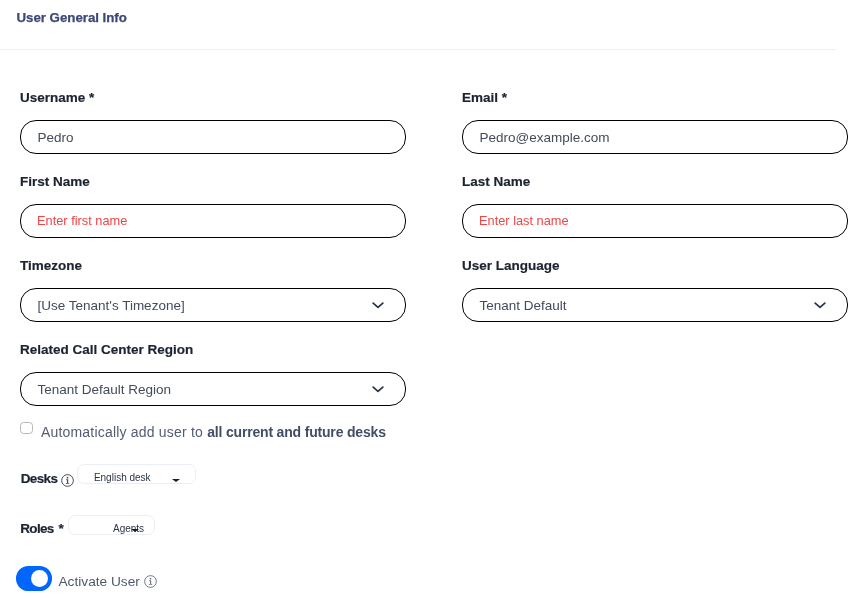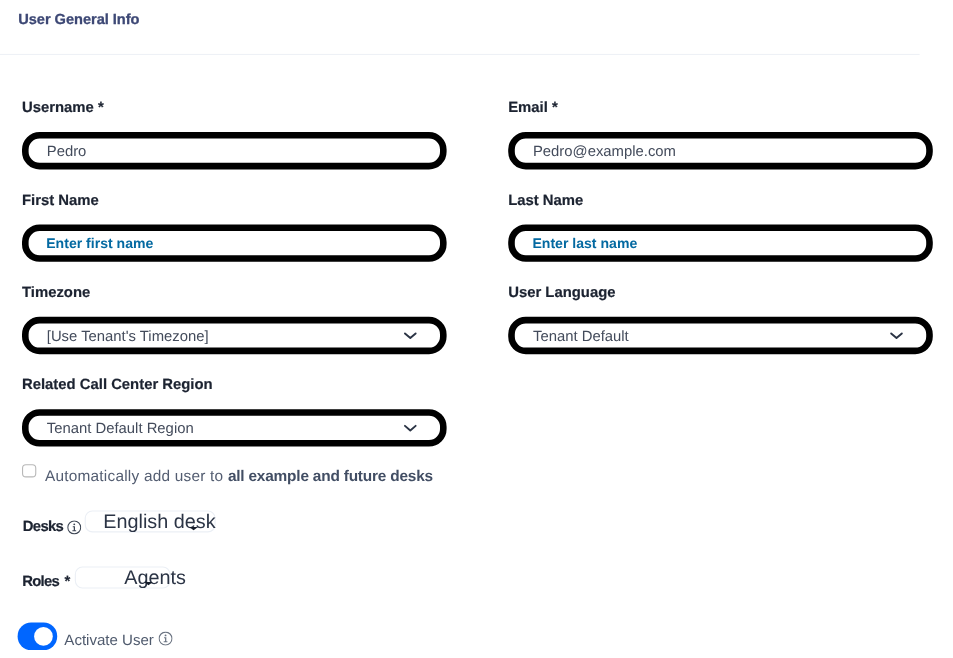--- a/index.html
+++ b/index.html
@@ -31,28 +31,28 @@
   .field-label{
     position:absolute;left:0;top:0;
     font-size:13.5px;font-weight:bold;color:#1c2331;
     line-height:14px;white-space:nowrap;-webkit-text-stroke:0.18px #1c2331;
   }
   .req{color:#1c2331;font-weight:bold;}
 
   .control{
     position:absolute;left:0;top:29px;
     box-sizing:border-box;height:34px;
-    border:6px solid #000000;border-radius:16px;background:#fff;
+    border:1px solid #000000;border-radius:16px;background:#fff;
     display:flex;align-items:center;
   }
   .control .val{
     font-size:13.5px;color:#434b5b;padding-left:16.5px;line-height:14px;position:relative;top:0.5px;
   }
   .control .ph{
-    font-size:12.8px;color:#0369a1;font-weight:bold;padding-left:16px;line-height:14px;position:relative;top:0.3px;
+    font-size:12.8px;color:#ef4444;font-weight:normal;padding-left:16px;line-height:14px;position:relative;top:0.3px;
   }
   .chev{position:absolute;right:20px;top:50%;margin-top:-7.1px;
      width:14px;height:14px;display:block;}
 
   
   .cbrow{position:absolute;left:19.8px;top:421.5px;display:flex;align-items:flex-start;}
   .cbox{
     -webkit-appearance:none;appearance:none;margin:0;
     width:13.2px;height:12.2px;box-sizing:border-box;
     border:1px solid #b8b8b8;border-radius:3.6px;background:#fff;
@@ -62,22 +62,22 @@
   .cblabel b{color:#424e64;font-weight:bold;}
 
   
   .inlinerow{position:absolute;}
   .inlinelabel{position:absolute;font-size:13.5px;font-weight:bold;color:#1c2331;
      line-height:14px;white-space:nowrap;-webkit-text-stroke:0.18px #1c2331;}
   .infoicon{position:absolute;display:block;width:13px;height:13px;}
   .pillbtn{
     position:absolute;box-sizing:border-box;height:20px;
     border:1px solid #ebeff5;border-radius:7px;background:#fff;
-    display:flex;align-items:center;
-    font-size:18px;color:#2b3445;white-space:nowrap;
+    display:flex;align-items:flex-end;
+    font-size:10px;color:#2b3445;white-space:nowrap;
   }
   .pillbtn > span:first-child{padding-left:16.4px;}
   .caret{
     display:block;position:absolute;
     width:0;height:0;
     border-left:4px solid transparent;border-right:4px solid transparent;
     border-top:3.6px solid #141b29;
   }
 
   
@@ -162,21 +162,21 @@
         <span class="chev">
           <svg width="14" height="14" viewBox="0 0 14 14" fill="none">
               <path d="M2.15 5.15L7 9.3L11.85 5.15" stroke="#2b3445" stroke-width="1.75" stroke-linecap="round" stroke-linejoin="round"></path>
             </svg>
         </span>
       </div>
     </div>
 
     <div class="cbrow">
       <input type="checkbox" class="cbox" style="">
-      <span class="cblabel"><span style="letter-spacing:0.2px">Automatically add user to </span><b style="letter-spacing:-0.18px">all example and future desks</b></span>
+      <span class="cblabel"><span style="letter-spacing:0.2px">Automatically add user to </span><b style="letter-spacing:-0.18px">all current and future desks</b></span>
     </div>
 
     <div class="inlinerow" style="left:0;top:0;">
       <span class="inlinelabel" style="left:20.7px;top:472.1px;letter-spacing:-0.62px;">Desks</span>
       <span class="infoicon" style="left:60.9px;top:472.6px;"><svg viewBox="0 0 16 16" width="13" height="13">
             <circle cx="8" cy="8" r="7.2" fill="none" stroke="#3d4654" stroke-width="1.2"></circle>
             <circle cx="8" cy="4.5" r="1.05" fill="#3d4654"></circle>
             <path fill="#3d4654" d="M6.35 6.55h2.5v4.5h1.25v1.1H5.9v-1.1h1.55V7.65H6.35z"></path>
           </svg></span>
       <span class="pillbtn" style="left:76.5px;top:464px;width:119.8px;">

